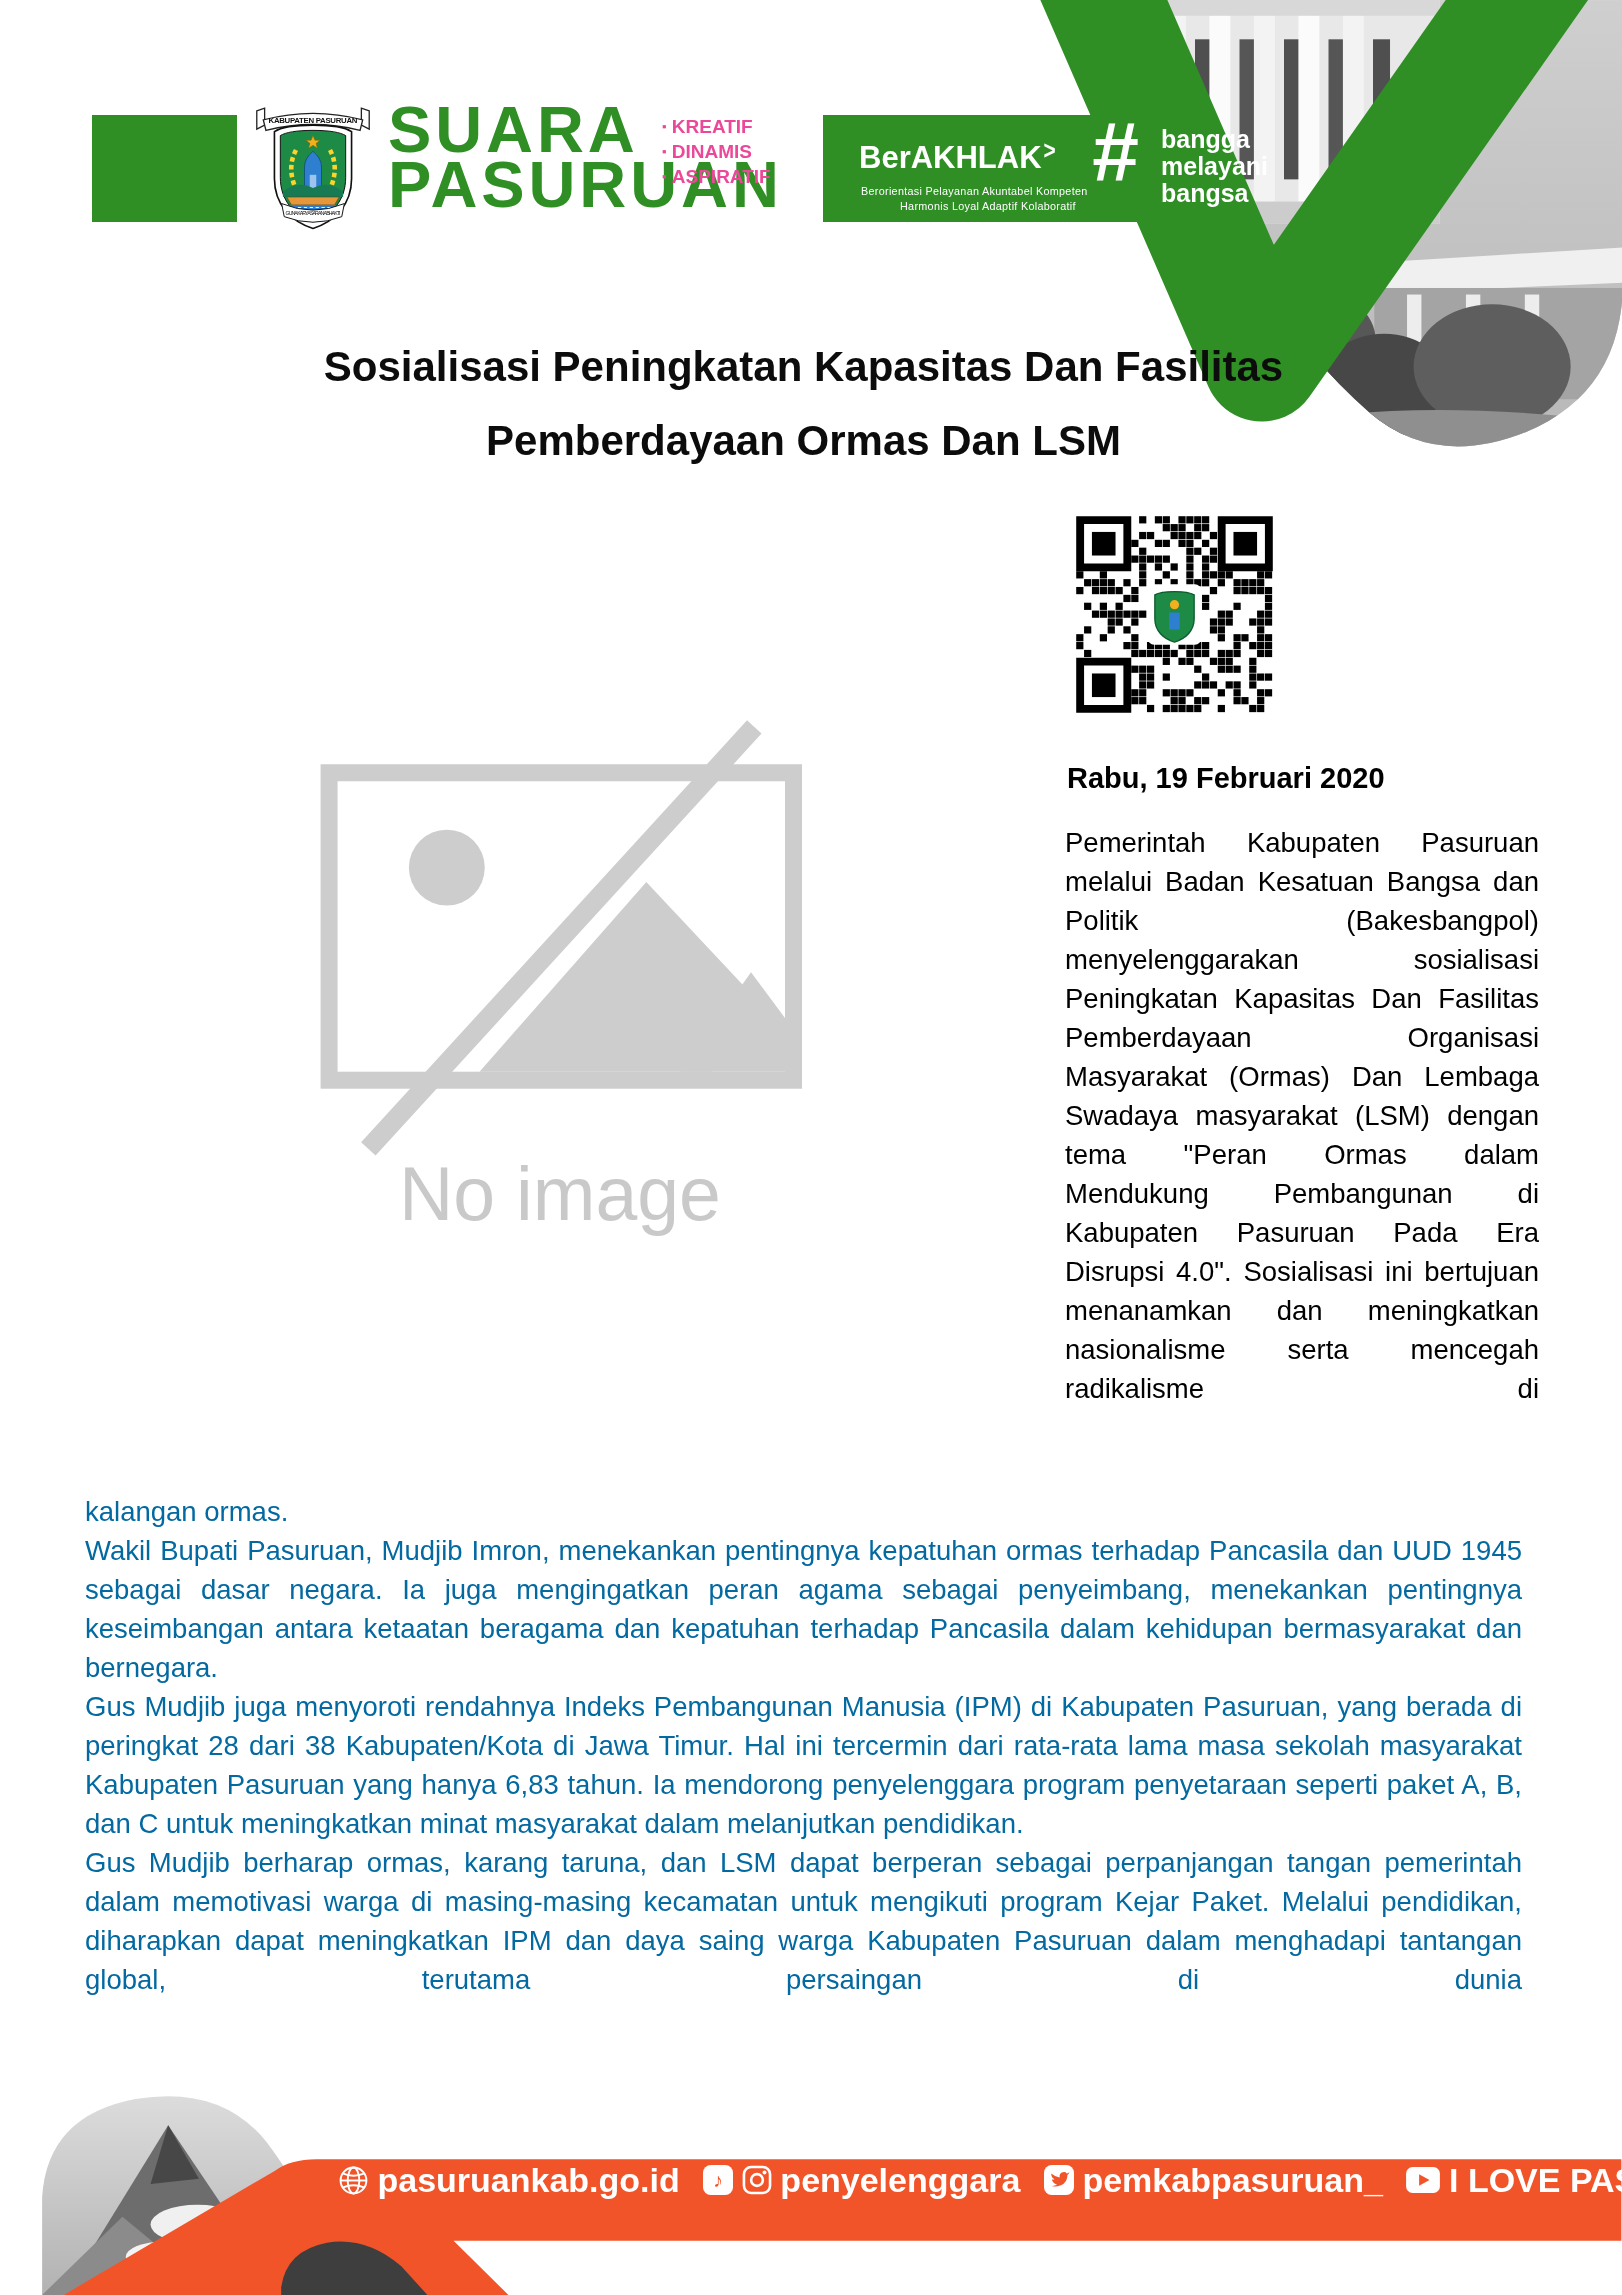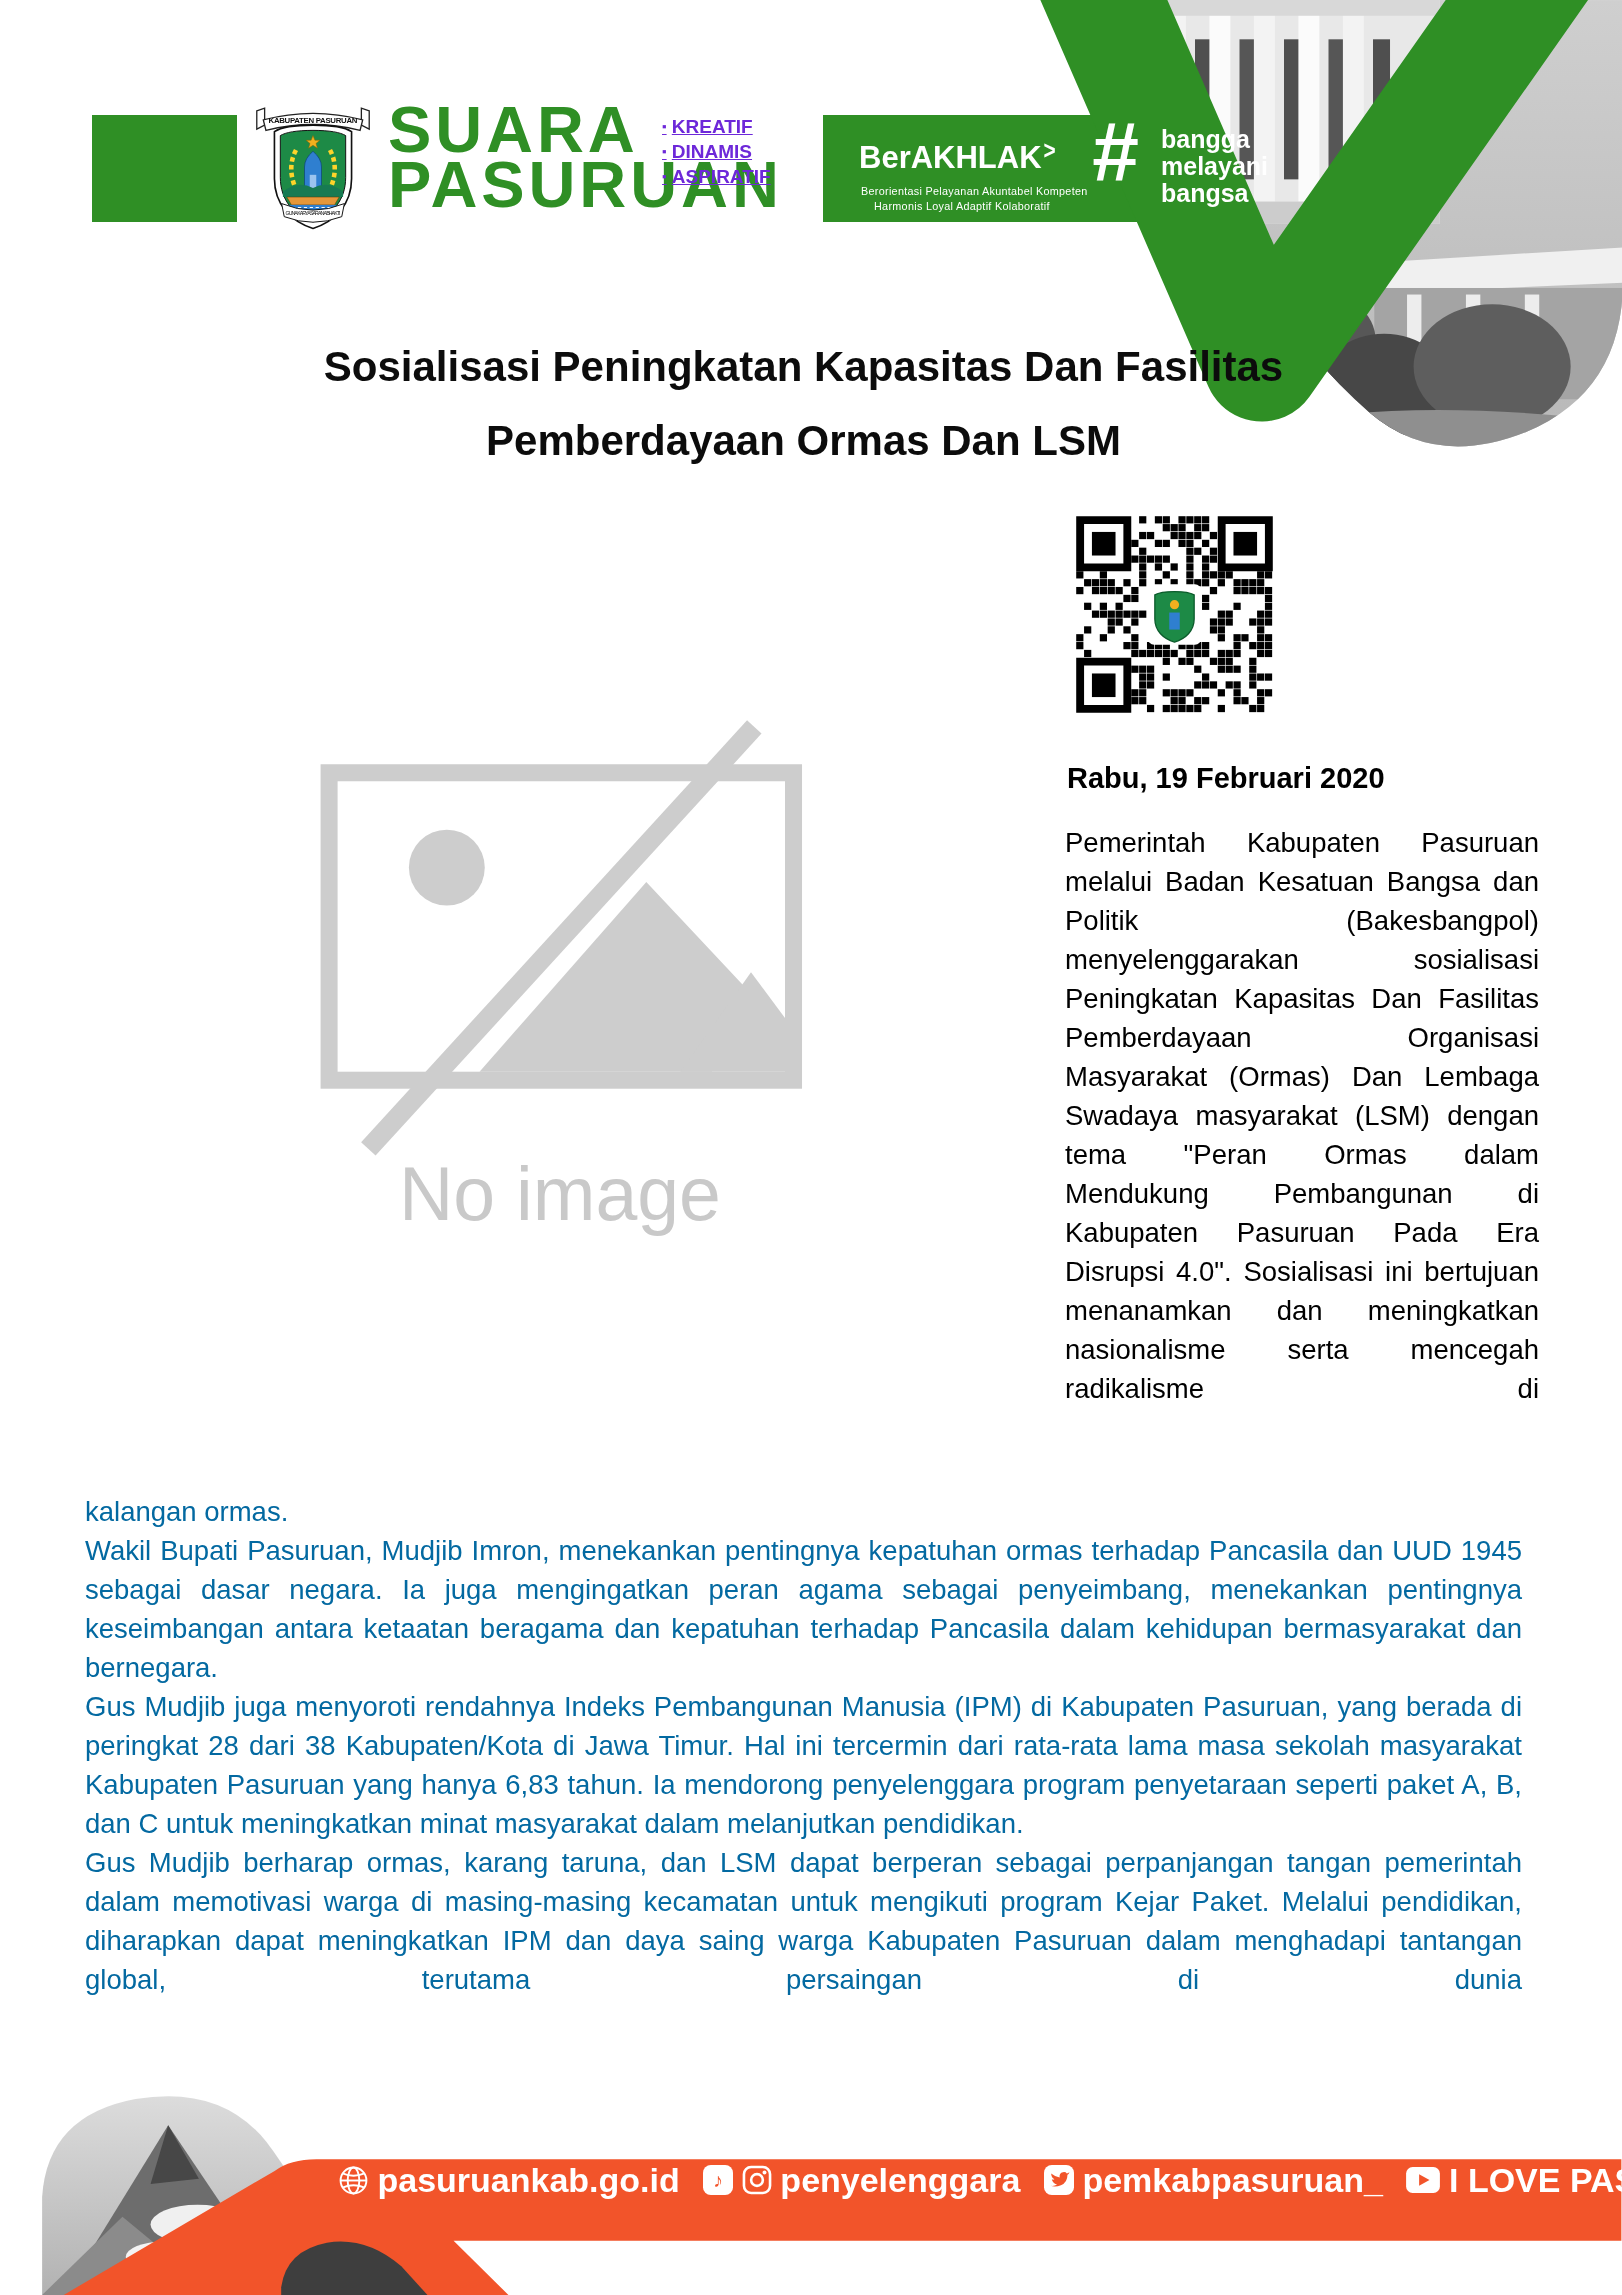--- a/index.html
+++ b/index.html
@@ -8,27 +8,27 @@
   .abs{position:absolute;}
   
   .green-square{left:92px;top:115px;width:145px;height:107px;background:#2f8f25;z-index:1;}
   .green-banner{left:823px;top:115px;width:523px;height:107px;background:#2f8f25;z-index:1;}
   .header-art{left:0;top:0;width:1623px;height:504px;z-index:2;pointer-events:none;}
   .crest{left:254px;top:99px;width:118px;height:134px;z-index:3;}
   .wordline{color:#2f8f25;font-weight:bold;font-size:65px;line-height:65px;
             letter-spacing:3.9px;z-index:3;white-space:nowrap;}
   .w1{left:388px;top:97px;}
   .w2{left:388px;top:152px;}
-  .tagline{left:662px;top:114px;z-index:3;font-weight:bold;font-size:19px;line-height:25px;color:#6d28d9;text-decoration:underline;}
+  .tagline{left:662px;top:114px;z-index:3;font-weight:bold;font-size:19px;line-height:25px;color:#ec4899;}
   .tagline .b{font-size:13px;vertical-align:2px;margin-right:5.2px;}
   .bk-title{left:859px;top:140px;z-index:3;color:#fff;font-weight:bold;font-size:31px;white-space:nowrap;}
   .bk-arrow{font-size:26px;display:inline-block;transform:translateY(-9.2px) scaleX(.8);font-weight:bold;}
   .bk-sub{z-index:3;color:#fff;font-size:10.8px;white-space:nowrap;letter-spacing:0.3px;}
   .bk-sub1{left:861px;top:185px;}
-  .bk-sub2{left:842px;top:200px;padding-left:32px;}
+  .bk-sub2{left:868px;top:200px;padding-left:32px;}
   .hash{left:1091px;top:110px;z-index:3;color:#fff;font-weight:bold;font-style:italic;
         font-size:84px;line-height:84px;}
   .hash-words{left:1161px;top:126px;z-index:3;color:#fff;font-weight:bold;
               font-size:25px;line-height:27px;white-space:nowrap;}
   
   .title{left:0;top:330px;width:1607px;text-align:center;z-index:3;
          font-weight:bold;font-size:42px;line-height:74px;color:#0c0c0c;}
   .qr{left:1069px;top:509px;z-index:3;}
   .date{left:1067px;top:762px;font-weight:bold;font-size:29px;color:#000;z-index:3;text-align:center;}
   .rightcol{left:1065px;top:823px;width:474px;font-size:27.5px;line-height:39px;color:#000;

